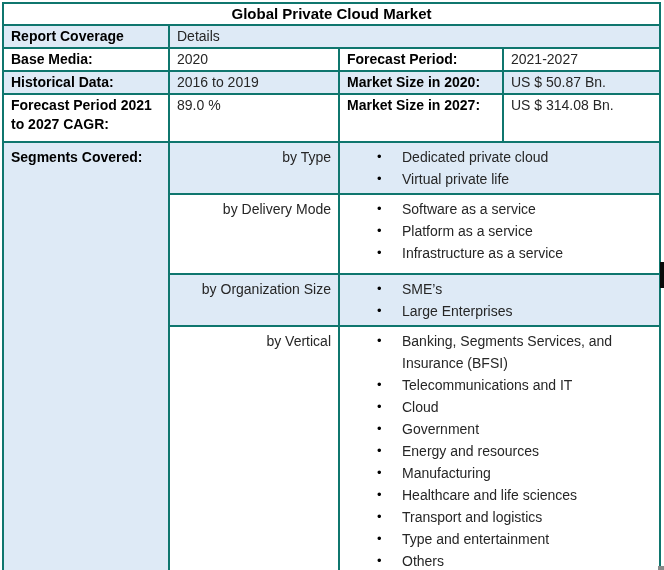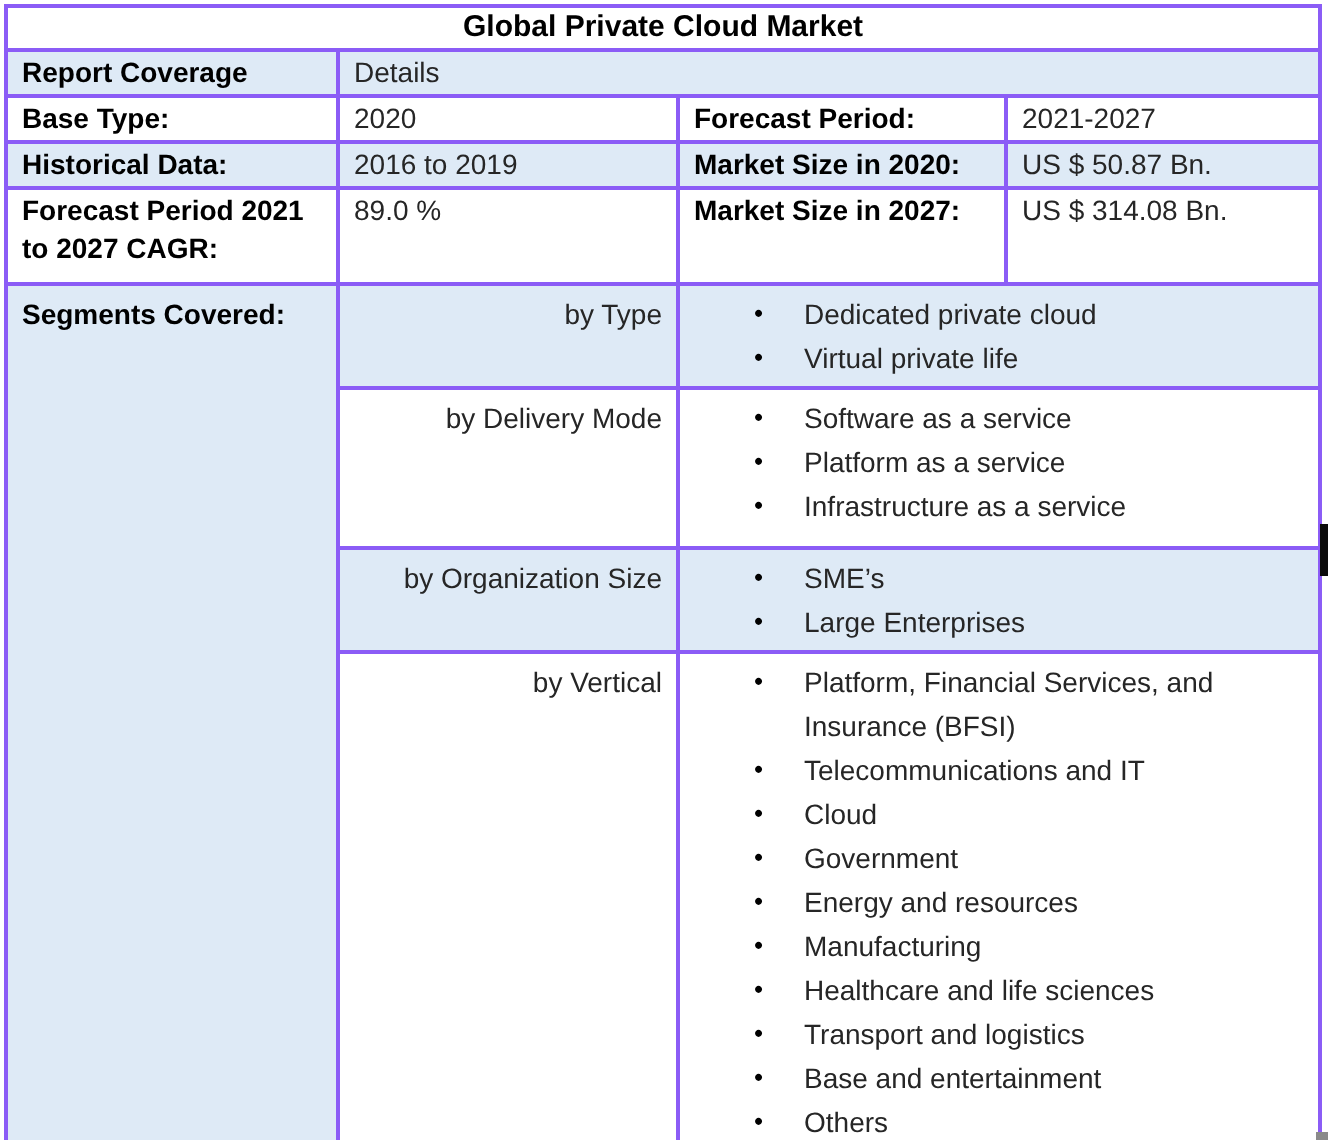--- a/index.html
+++ b/index.html
@@ -14,21 +14,21 @@
   }
   .scope-table {
     position: absolute;
     left: 2px;
     top: 2px;
     width: 657px;
     border-collapse: collapse;
     table-layout: fixed;
   }
   .scope-table td {
-    border: 2px solid #8b5cf6;
+    border: 2px solid #0f766e;
     vertical-align: top;
     padding: 1px 7px;
     font-size: 14px;
     line-height: 19px;
     color: #262626;
     overflow: hidden;
   }
   tr.blue td { background: #DEEAF6; }
   tr.white td { background: #ffffff; }
   td.lbl { font-weight: bold; color: #000000; }
@@ -105,21 +105,21 @@
     <tr class="white r-title">
       <td colspan="4" class="title-cell">Global Private Cloud Market</td>
     </tr>
 
     <tr class="blue r-cov">
       <td class="lbl">Report Coverage</td>
       <td colspan="3">Details</td>
     </tr>
 
     <tr class="white r-base">
-      <td class="lbl">Base Type:</td>
+      <td class="lbl">Base Media:</td>
       <td>2020</td>
       <td class="lbl">Forecast Period:</td>
       <td>2021-2027</td>
     </tr>
 
     <tr class="blue r-hist">
       <td class="lbl">Historical Data:</td>
       <td>2016 to 2019</td>
       <td class="lbl">Market Size in 2020:</td>
       <td>US $ 50.87 Bn.</td>
@@ -184,21 +184,21 @@
         </ul>
       </td>
     </tr>
 
     <tr class="white r-vert">
       <td class="seg-name">by Vertical</td>
       <td colspan="2" class="bullets">
         <ul>
           <li>
               <span class="dot">•</span>
-              <span class="bt">Platform, Financial Services, and Insurance (BFSI)</span>
+              <span class="bt">Banking, Segments Services, and Insurance (BFSI)</span>
             </li>
           <li>
               <span class="dot">•</span>
               <span class="bt">Telecommunications and IT</span>
             </li>
           <li>
               <span class="dot">•</span>
               <span class="bt">Cloud</span>
             </li>
           <li>
@@ -216,21 +216,21 @@
           <li>
               <span class="dot">•</span>
               <span class="bt">Healthcare and life sciences</span>
             </li>
           <li>
               <span class="dot">•</span>
               <span class="bt">Transport and logistics</span>
             </li>
           <li>
               <span class="dot">•</span>
-              <span class="bt">Base and entertainment</span>
+              <span class="bt">Type and entertainment</span>
             </li>
           <li>
               <span class="dot">•</span>
               <span class="bt">Others</span>
             </li>
         </ul>
       </td>
     </tr>
   </tbody>
 </table>

